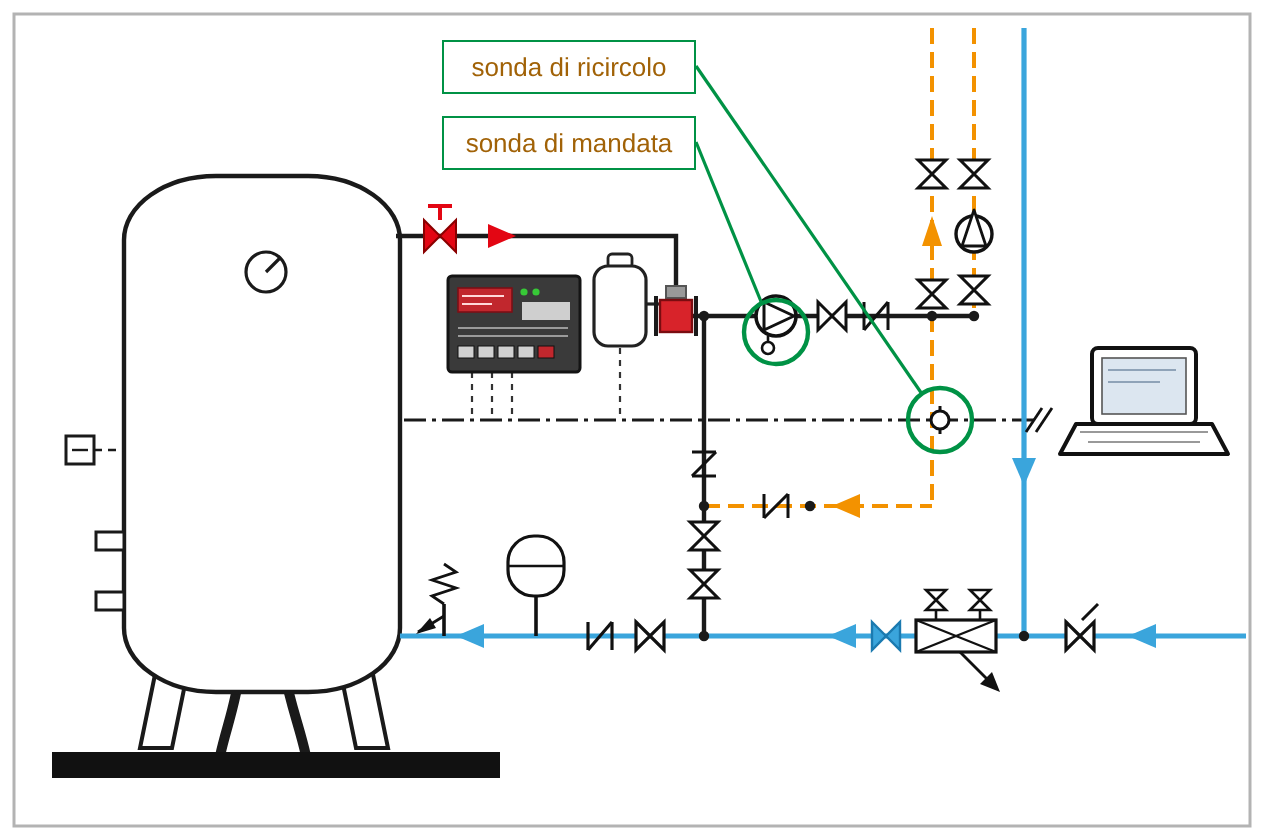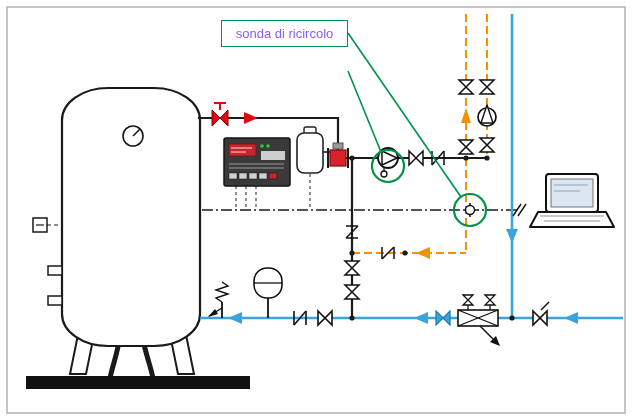--- a/index.html
+++ b/index.html
@@ -9,21 +9,21 @@
     background:#ffffff;
     font-family:"Liberation Sans", sans-serif;
     overflow:hidden;
   }
   .stage svg{position:absolute;left:0;top:0;}
   .glabel{
     position:absolute;
     box-sizing:border-box;
     border:1.6px solid #009245;
     background:#ffffff;
-    color:#8b5cf6;
+    color:#a16207;
     font-size:13px;
     line-height:1;
     display:flex;align-items:center;justify-content:center;
     white-space:nowrap;
     z-index:5;
   }
 </style>
 </head>
 <body>
 
@@ -242,14 +242,15 @@
 
     <g stroke="#009245" fill="none">
       <line x1="348" y1="33" x2="461" y2="197" stroke-width="1.6"></line>
       <line x1="348" y1="71" x2="381" y2="152" stroke-width="1.6"></line>
       <circle cx="388" cy="166" r="16" stroke-width="2.2"></circle>
       <circle cx="470" cy="210" r="16" stroke-width="2.2"></circle>
     </g>
   </svg>
 
   <div class="glabel" style="left:221px;top:20px;width:127px;height:27px">sonda di ricircolo</div>
+  <div class="glabel" style="left:221px;top:58px;width:127px;height:27px">sonda di mandata</div>
 
 </div>
 
 </body></html>

